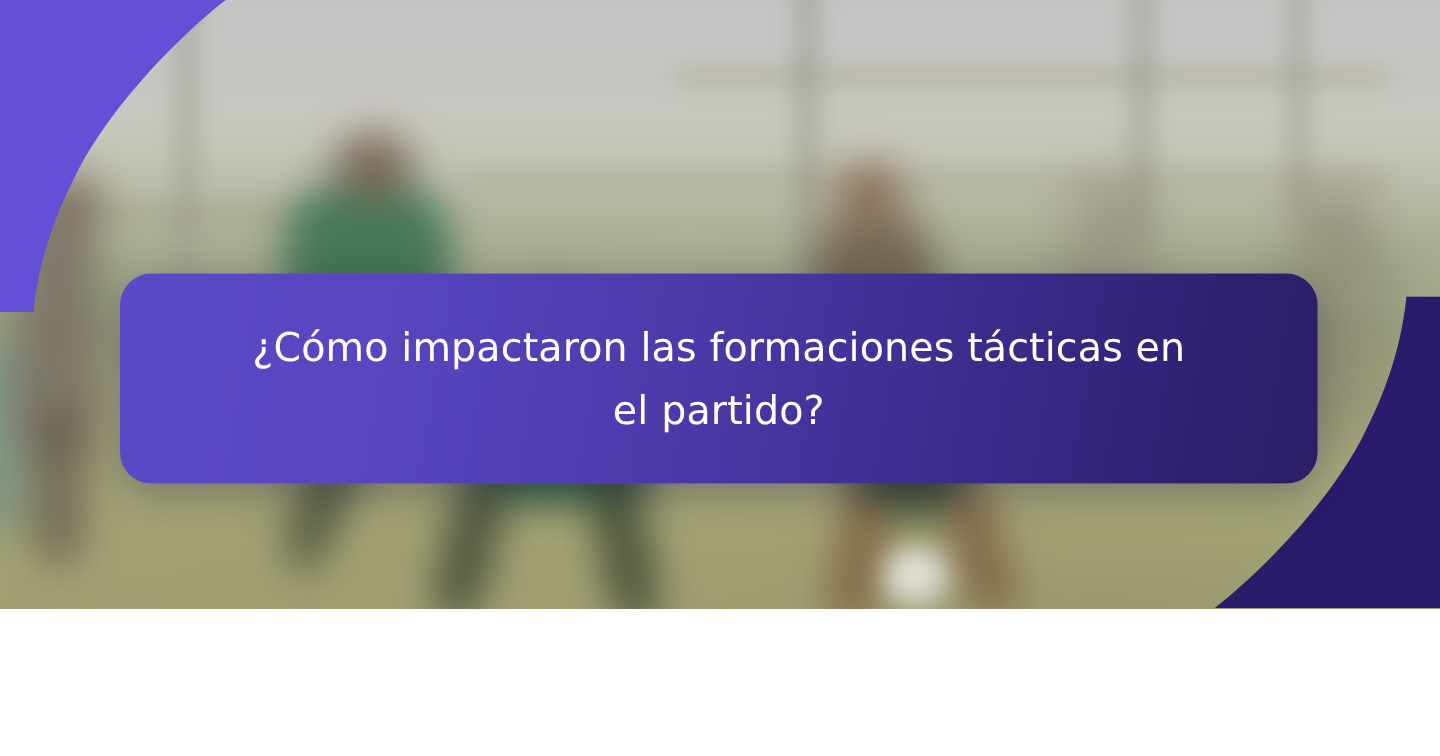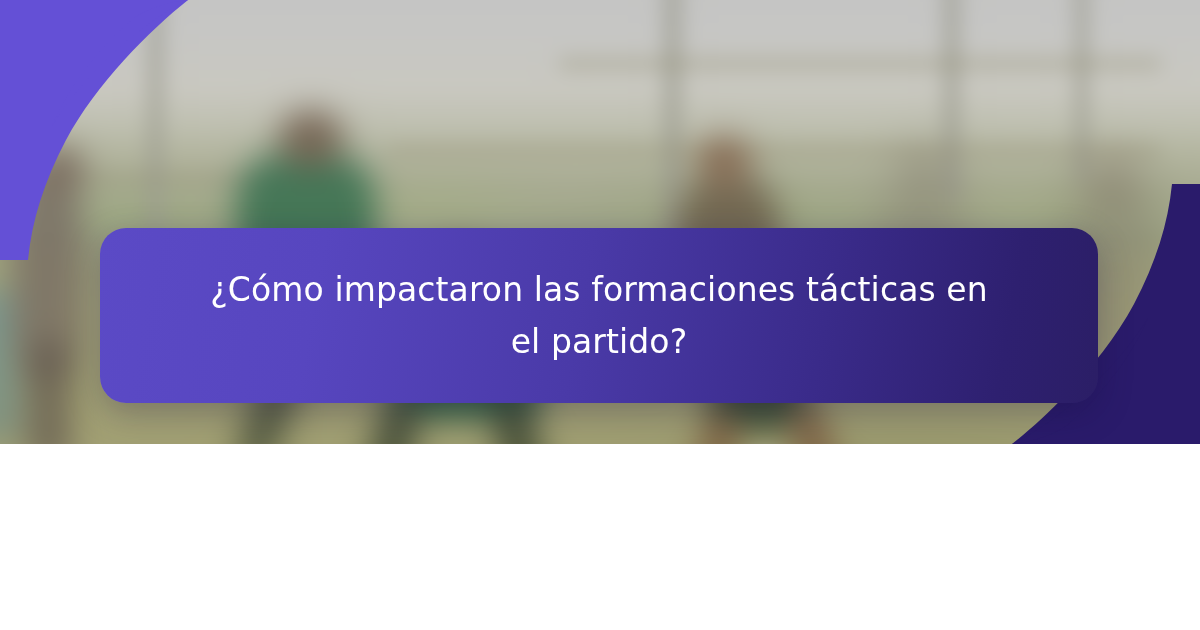--- a/index.html
+++ b/index.html
@@ -4,21 +4,21 @@
 <title>Share Card</title>
 <style>
   html, body {
     margin: 0;
     padding: 0;
     background: #ffffff;
   }
   #stage {
     position: relative;
     width: 1200px;
-    height: 444px;
+    height: 507px;
     overflow: hidden;
     font-family: "DejaVu Sans", "Liberation Sans", sans-serif;
     background: #22c55e;
   }
 
   
   .bg-photo {
     position: absolute;
     inset: 0;
     overflow: hidden;

